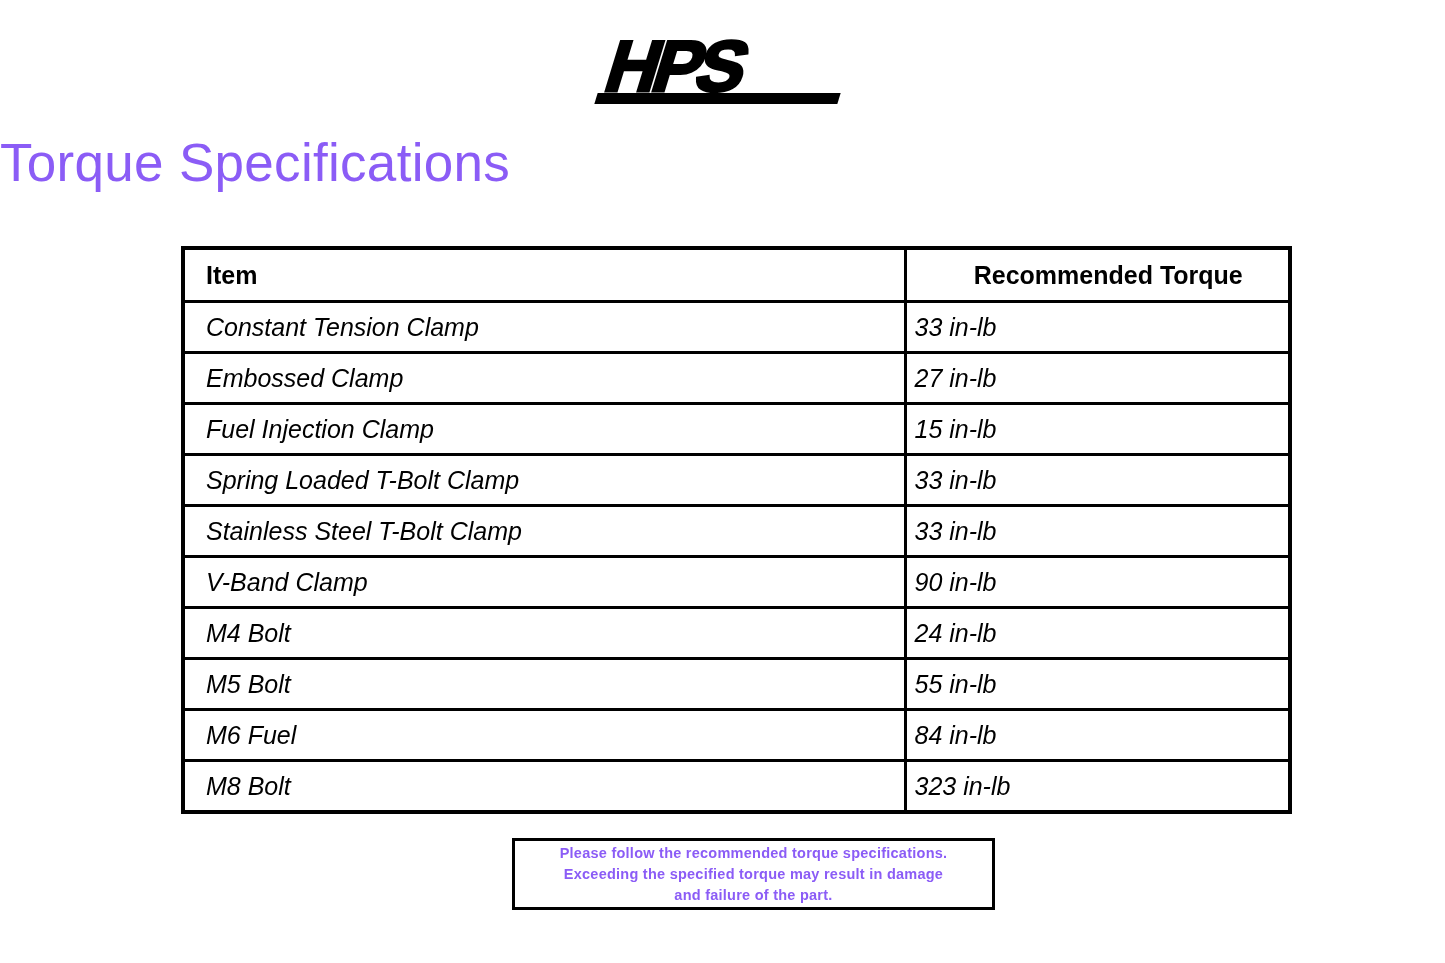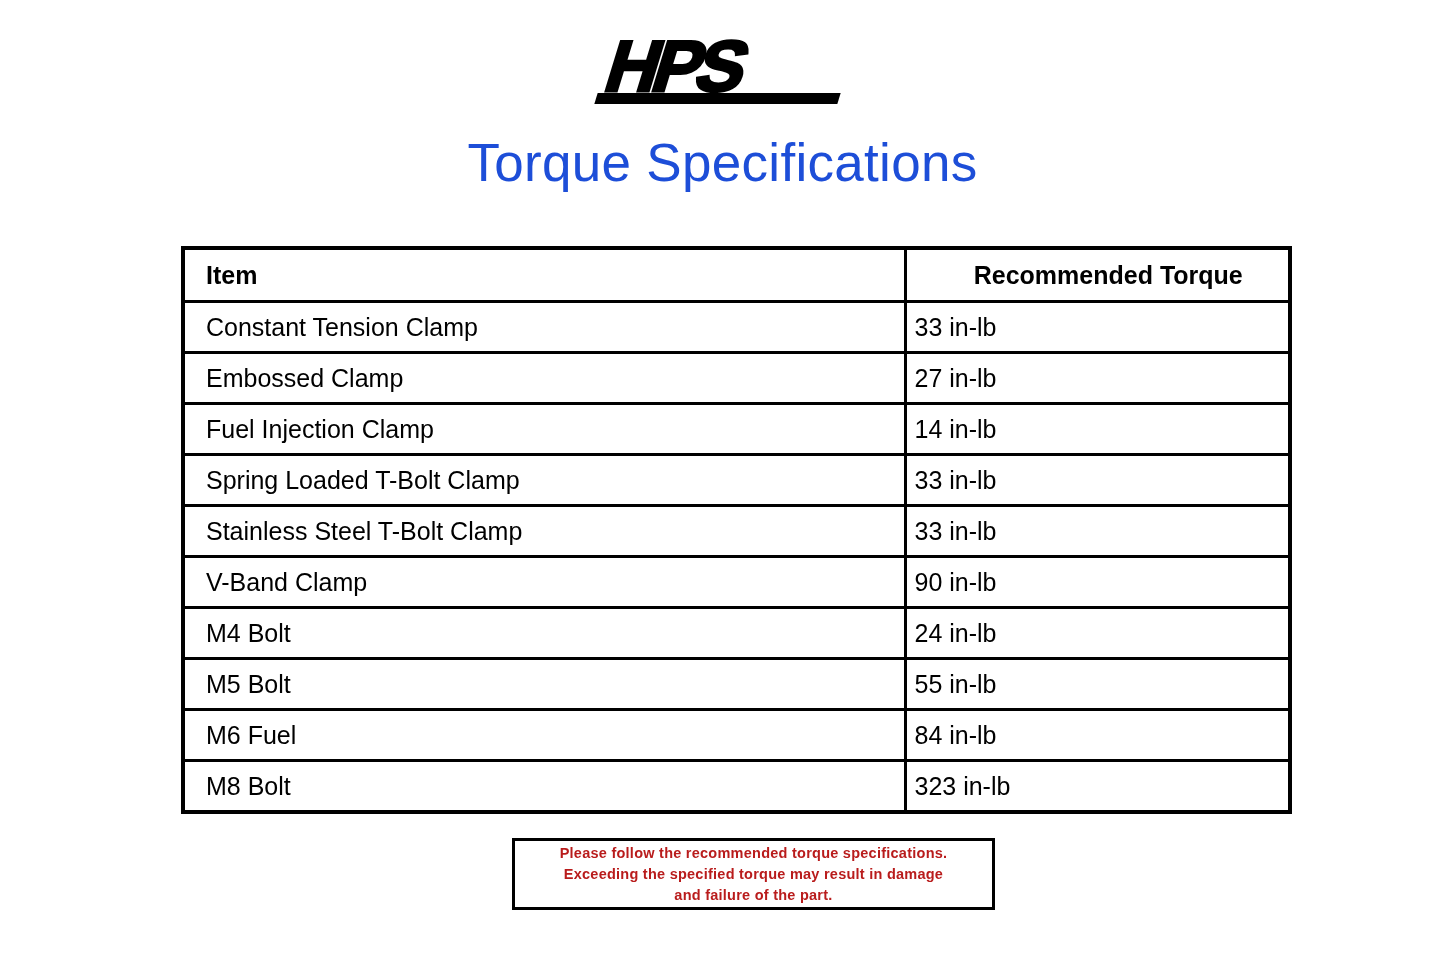--- a/index.html
+++ b/index.html
@@ -56,27 +56,27 @@
     transform: skewX(-17deg);
     transform-origin: left center;
   }
 
   
   .page-title {
     position: absolute;
     left: 0;
     top: 132px;
     width: 1445px;
-    text-align: center;
+    text-align: left;
     font-family: "Liberation Sans", sans-serif;
     font-weight: 400;
     font-size: 53px;
     line-height: 62px;
     letter-spacing: 0.3px;
-    color: #1d4ed8;
+    color: #8b5cf6;
   }
 
   
   .spec-table-wrap {
     position: absolute;
     left: 181px;
     top: 246px;
     width: 934px;
   }
   table.spec-table {
@@ -111,20 +111,21 @@
     line-height: 28px;
   }
   table.spec-table thead th.c-item   { padding-left: 21px; }
   table.spec-table thead th.c-torque { padding-left: 22px; text-align: center; }
 
   table.spec-table tbody td {
     height: 48px;
     font-weight: 400;
     font-size: 25px;
     line-height: 28px;
+    font-style: italic;
   }
   table.spec-table tbody td.c-item   { padding-left: 21px; }
   table.spec-table tbody td.c-torque { padding-left: 8px; }
 
   
   .note-box {
     position: absolute;
     left: 512px;
     top: 838px;
     width: 483px;
@@ -137,21 +138,21 @@
     justify-content: center;
     background: #fff;
   }
   .note-line {
     font-family: "Liberation Sans", sans-serif;
     font-weight: 700;
     font-size: 14.5px;
     line-height: 21px;
     letter-spacing: 0.25px;
     text-align: center;
-    color: #b91c1c;
+    color: #8b5cf6;
     white-space: nowrap;
   }
 </style>
 </head>
 <body>
 
 <div class="logo-wrap">
   <div class="logo">
     <div class="logo-text">HPS</div>
     <div class="logo-bar"></div>
@@ -176,21 +177,21 @@
         <tr>
           <td class="c-item">Constant Tension Clamp</td>
           <td class="c-torque">33 in-lb</td>
         </tr>
         <tr>
           <td class="c-item">Embossed Clamp</td>
           <td class="c-torque">27 in-lb</td>
         </tr>
         <tr>
           <td class="c-item">Fuel Injection Clamp</td>
-          <td class="c-torque">14 in-lb</td>
+          <td class="c-torque">15 in-lb</td>
         </tr>
         <tr>
           <td class="c-item">Spring Loaded T-Bolt Clamp</td>
           <td class="c-torque">33 in-lb</td>
         </tr>
         <tr>
           <td class="c-item">Stainless Steel T-Bolt Clamp</td>
           <td class="c-torque">33 in-lb</td>
         </tr>
         <tr>

